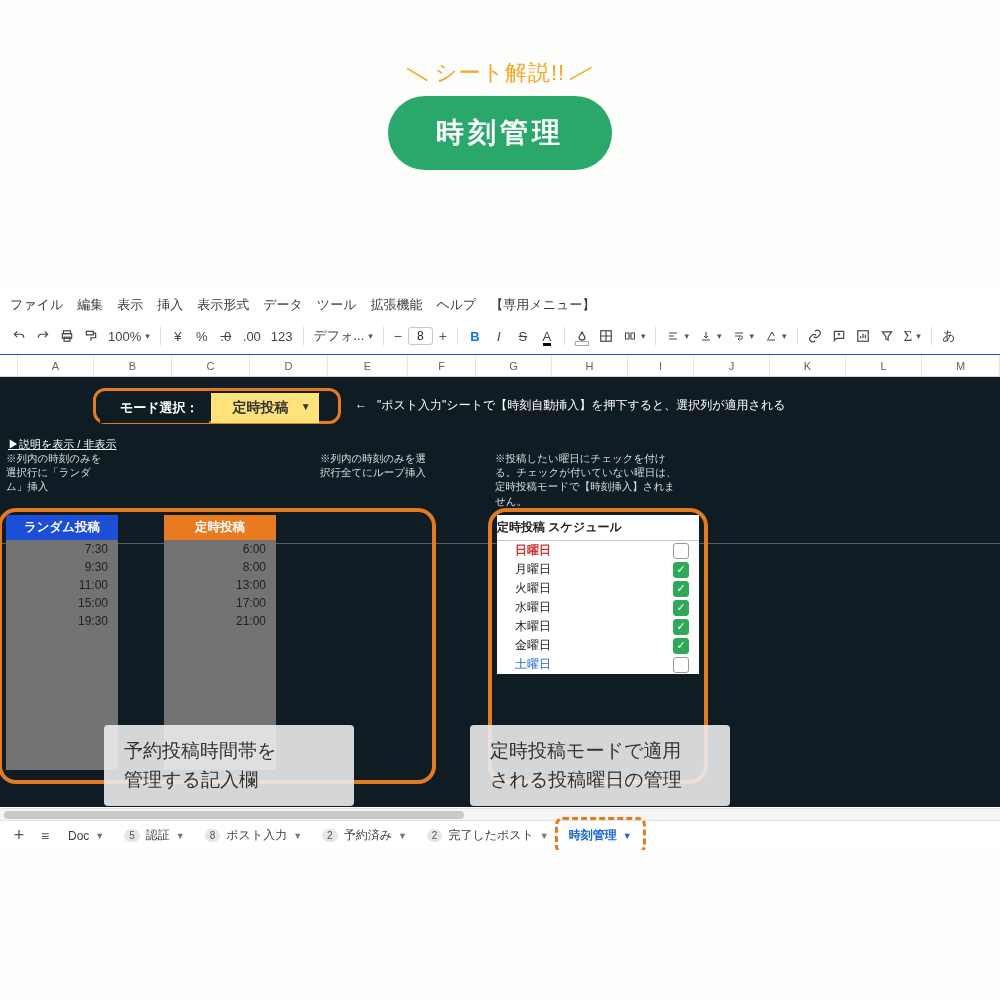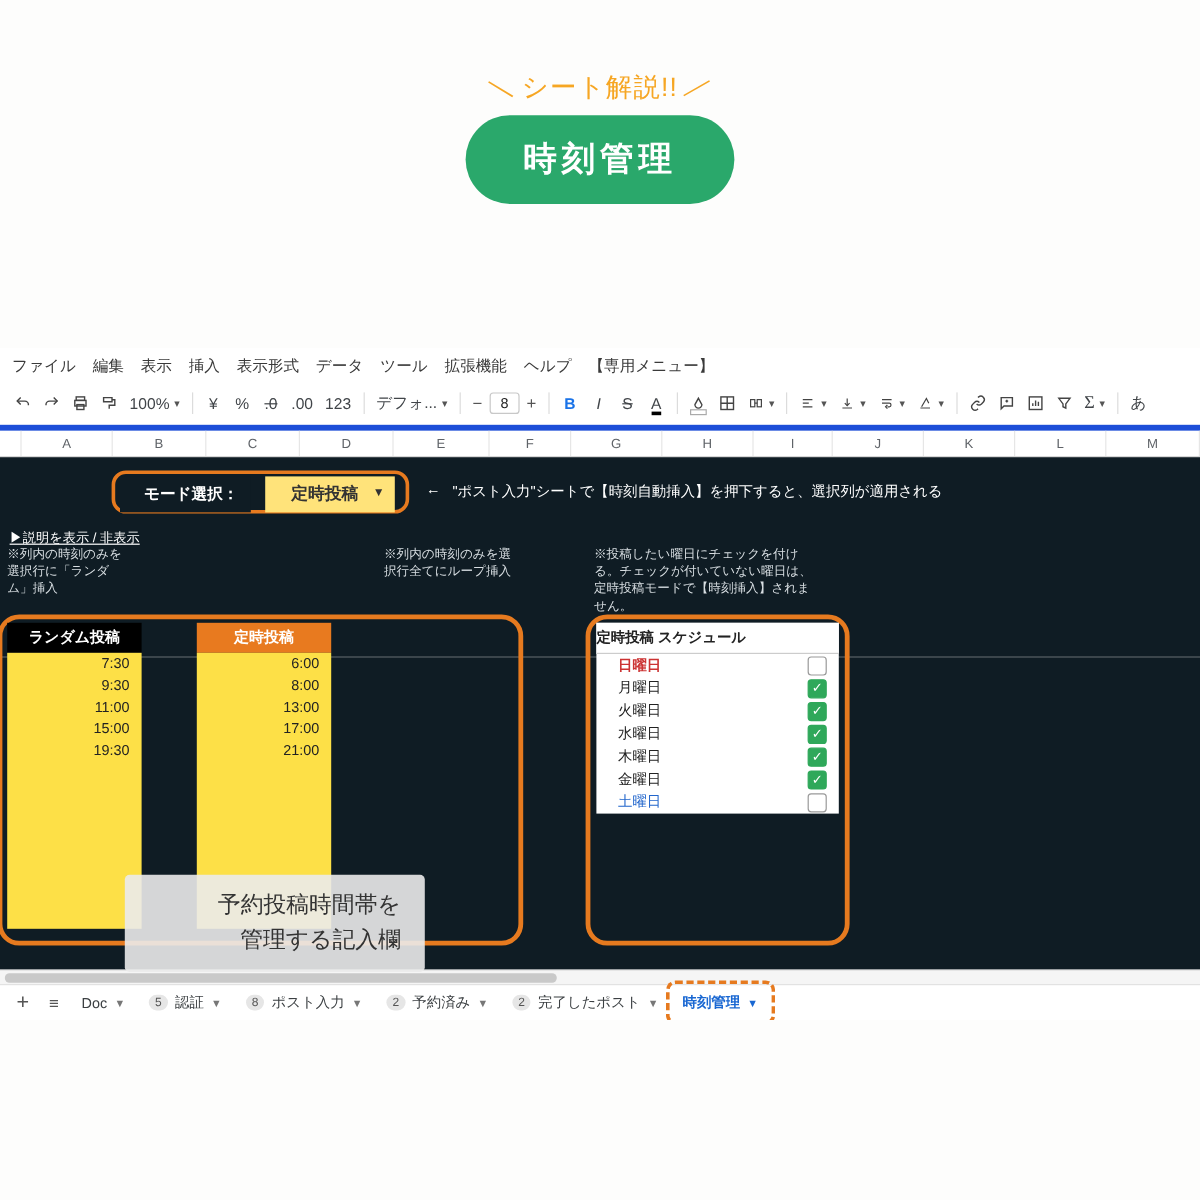--- a/index.html
+++ b/index.html
@@ -42,21 +42,21 @@
     background: #fff; overflow: hidden;
   }
 
   .menubar {
     display: flex; gap: 14px; padding: 6px 10px 6px 10px;
     font-size: 13px; color: #3a3a3a; align-items: flex-start;
   }
 
   .toolbar {
     display: flex; align-items: center; gap: 2px;
-    padding: 4px 8px 6px 8px; border-bottom: 5px solid #1d4ed8;
+    padding: 4px 8px 6px 8px; border-bottom: 1px solid #1d4ed8;
     flex-wrap: nowrap; white-space: nowrap;
   }
   .tbtn {
     min-width: 22px; height: 24px; padding: 0 4px;
     display: inline-flex; align-items: center; justify-content: center;
     color: #414549; font-size: 13px; border-radius: 4px;
   }
   .tbtn svg { display:block; }
   .tsep { width: 1px; height: 18px; background: #dcdcdc; margin: 0 4px; }
   .tdrop { display: inline-flex; align-items:center; gap:2px; padding:0 4px;}
@@ -80,21 +80,21 @@
   .sheet {
     position: relative;
     background:#0f1c24;
     height: 430px;
     color:#e0e6ea;
     font-size:12px;
     overflow:hidden;
   }
 
   .mode-row{
-    position:absolute; top:16px; left:100px; display:flex; align-items:center; gap:12px;
+    position:absolute; top:16px; left:100px; display:flex; align-items:center; gap:2px;
     z-index:3;
   }
   .mode-label-cell{
     background:#0f1c24;color:#fff;font-weight:700;font-size:13px;
     padding:6px 10px 6px 20px;
   }
   .mode-select-cell{
     background:#ffe37a;color:#333;font-weight:700;font-size:14px;
     padding:6px 30px 6px 22px; position:relative;
   }
@@ -122,24 +122,24 @@
   .eb2{left:320px;width:110px;}
   .eb3{left:495px;width:190px;}
 
   
   .timegrid{
     position:absolute; top:138px; left:6px; display:flex; gap:0; z-index:2;
   }
   .tgcol{ width:112px; }
   .tg-spacer{ width:46px; }
   .tg-head{ font-size:12.5px; font-weight:700; text-align:center; padding:4px 0; }
-  .tg-head.purple{background:#000000;color:#fff;}
+  .tg-head.purple{background:#1d4ed8;color:#fff;}
   .tg-head.orange{background:#e87a1f;color:#fff;}
   .tg-head.blue{background:#2f7fe6;color:#fff;}
-  .tg-body{background:#fde047;color:#222;height:230px;}
+  .tg-body{background:#737373;color:#222;height:230px;}
   .tg-body div{ text-align:right; padding:2px 10px 2px 4px; font-size:12px;}
 
   .time-highlight{
     position:absolute; top:131px; left:-2px; width:438px; height:276px;
     border:4px solid #e67a1f; border-radius:18px; z-index:1;
   }
   .sched-highlight{
     position:absolute; top:131px; left:488px; width:220px; height:276px;
     border:4px solid #e67a1f; border-radius:18px; z-index:1;
   }
@@ -153,21 +153,21 @@
   .sched-row{display:flex;align-items:center;justify-content:space-between;padding:1px 10px 1px 18px;}
   .sched-row .day.sun{color:#cc3333;font-weight:600;}
   .sched-row .day.sat{color:#2266cc;}
   .chk{width:16px;height:16px;border:1.5px solid #999;border-radius:3px;display:inline-flex;align-items:center;justify-content:center;color:#fff;font-size:11px;}
   .chk.on{background:#2fa85a;border-color:#2fa85a;}
   .chk.on::after{content:"✓";}
 
   .cap{
     position:absolute;background:rgba(235,235,235,0.9);color:#333;
     font-size:19px;padding:12px 20px;border-radius:4px;line-height:1.5;
-    z-index:5;text-align:right;
+    z-index:5;text-align:left;
   }
   .cap1{top:348px;left:104px;width:250px;}
   .cap2{top:348px;left:470px;width:260px;}
 
   .hr-thin{position:absolute;left:0;right:0;top:166px;height:1px;background:rgba(200,200,200,0.4);}
 
   
   .hscroll{
     position:absolute;left:0;right:0;bottom:30px;height:12px;background:#f5f5f5;
     border-top:1px solid #e2e2e2;
@@ -430,20 +430,21 @@
           <div class="sched-row">
             <span class="day sat">土曜日</span>
             <span class="chk"></span>
           </div>
         </div>
     </div>
 
     <div class="hr-thin"></div>
 
     <div class="cap cap1" id="cap1">予約投稿時間帯を<br>管理する記入欄</div>
+    <div class="cap cap2" id="cap2">定時投稿モードで適用<br>される投稿曜日の管理</div>
   </div>
 
   <div class="hscroll">
     <div class="hthumb"></div>
   </div>
 
   <div class="tabs">
     <span class="taddon">+</span>
     <span class="taddon" style="font-size:14px">≡</span>
     <span class="tab">

